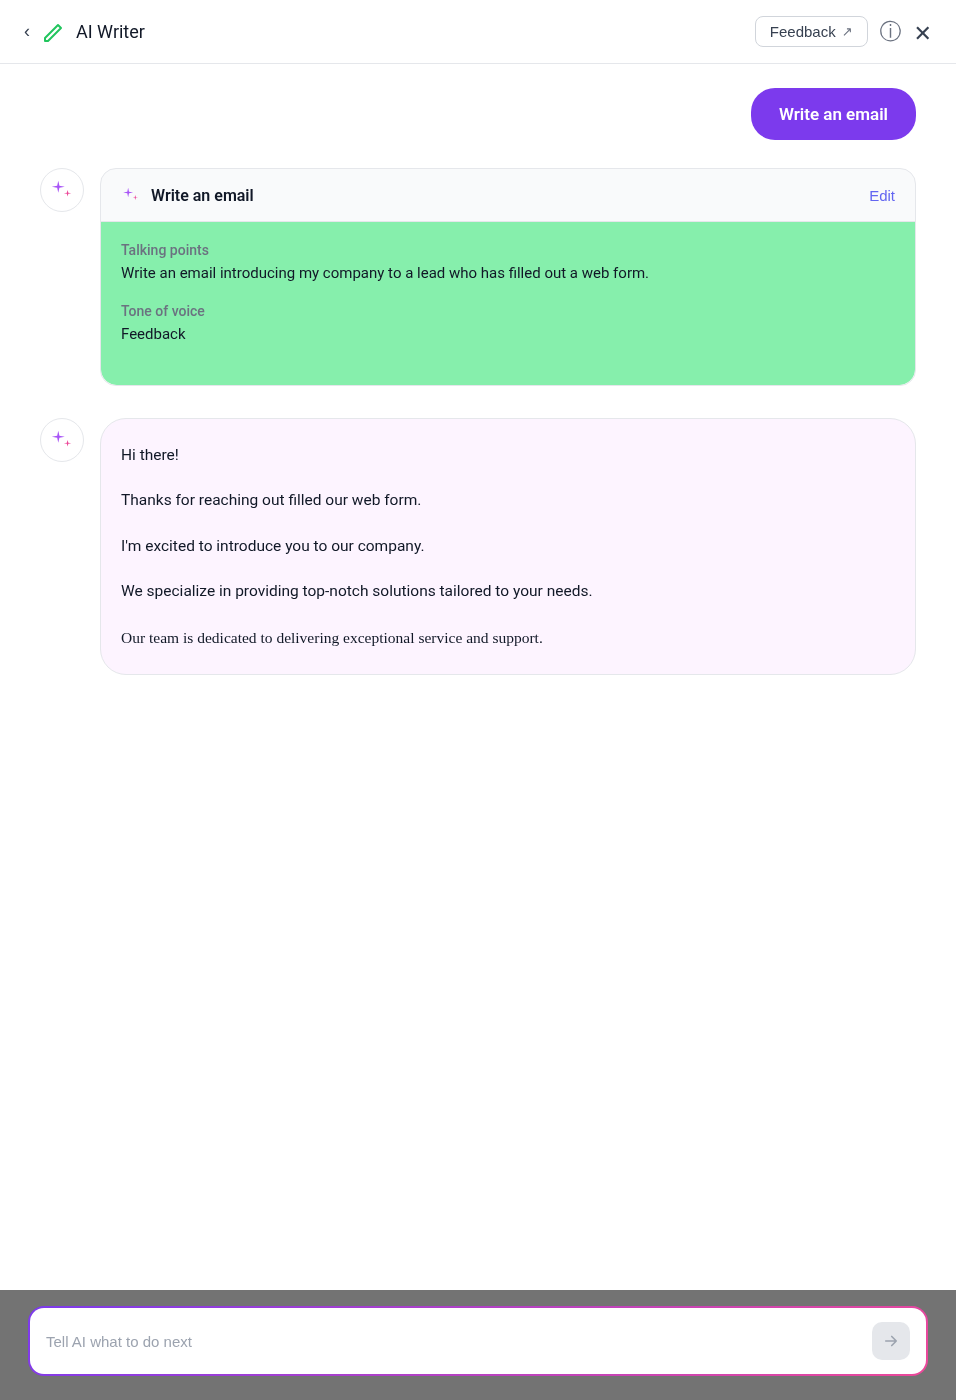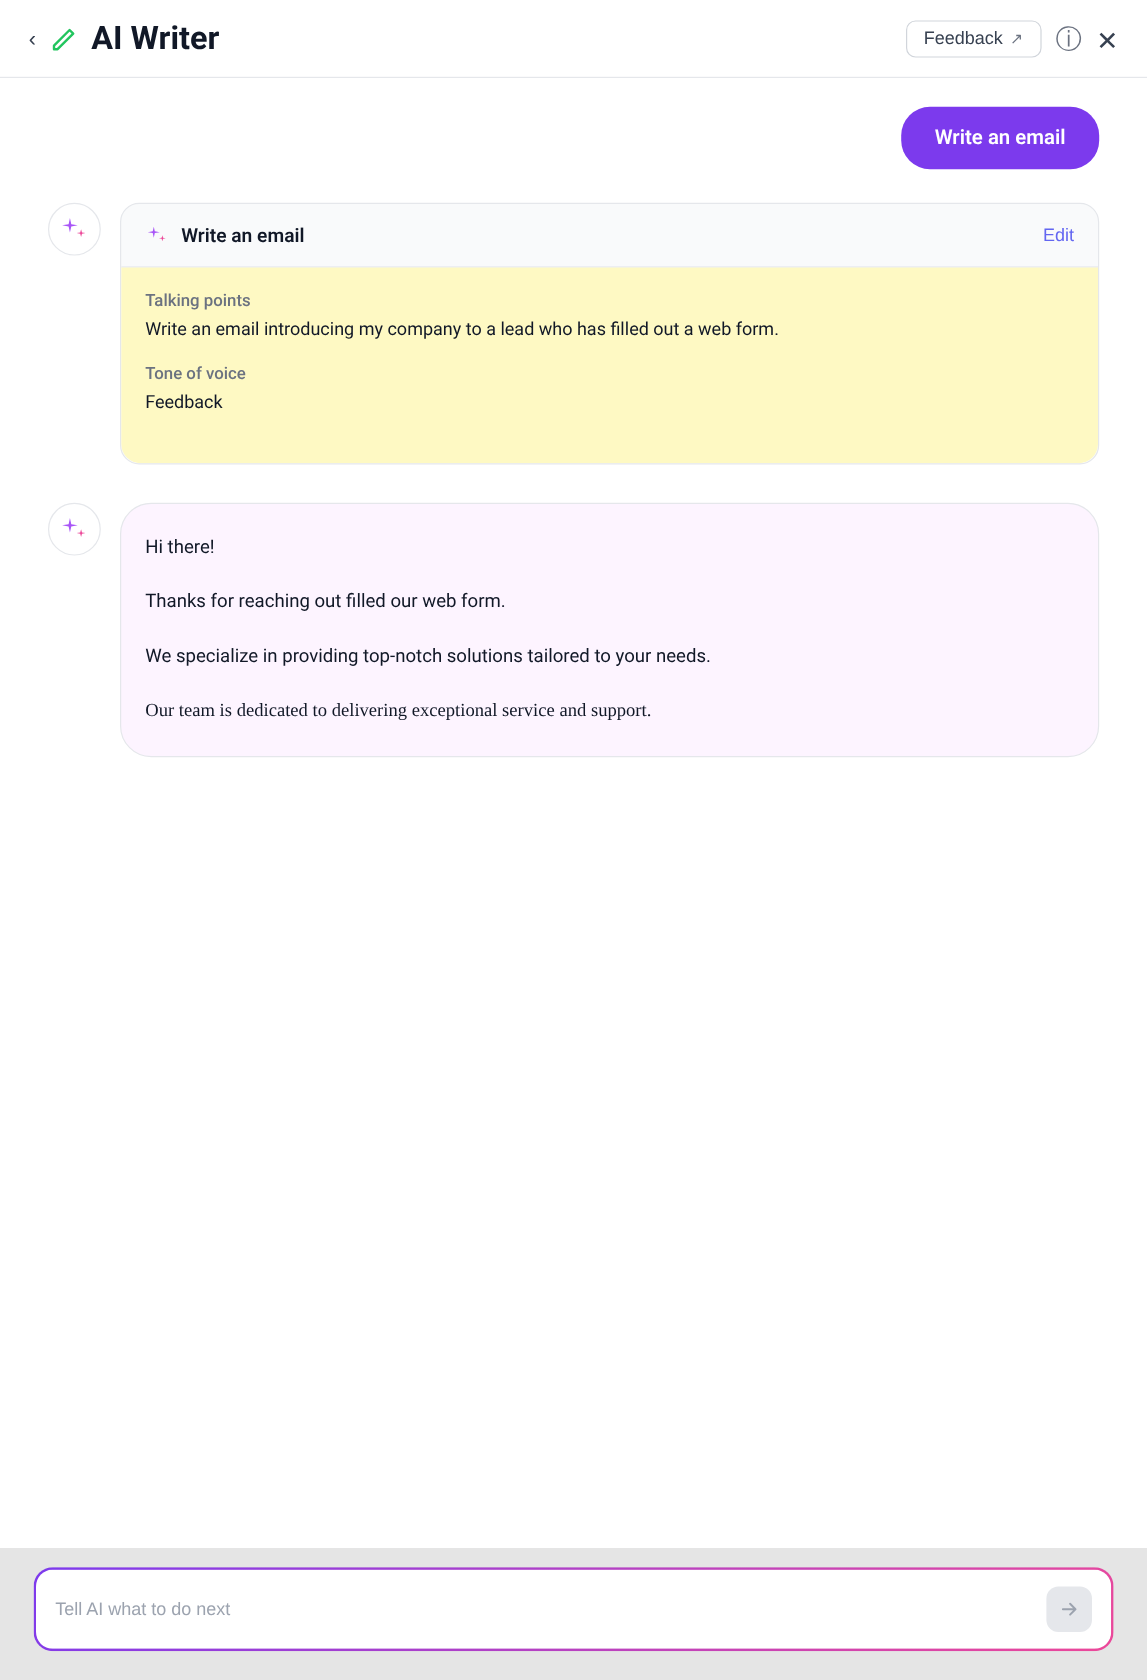--- a/index.html
+++ b/index.html
@@ -42,22 +42,22 @@
     }
 
     .pencil-icon {
       color: #22c55e;
       font-size: 20px;
       display: flex;
       align-items: center;
     }
 
     .header-title {
-      font-size: 27px;
-      font-weight: 700;
+      font-size: 18px;
+      font-weight: 400;
       color: #111827;
     }
 
     .header-right {
       display: flex;
       align-items: flex-end;
       gap: 12px;
     }
 
     .feedback-btn {
@@ -179,21 +179,21 @@
       color: #6366f1;
       font-size: 15px;
       font-weight: 500;
       cursor: pointer;
       background: none;
       border: none;
     }
 
     .ai-card-body {
       padding: 20px 20px;
-      background: #fef9c3;
+      background: #86efac;
       border-radius: 0 0 16px 16px;
     }
 
     .field-group {
       margin-bottom: 18px;
     }
 
     .field-label {
       font-size: 14px;
       color: #6b7280;
@@ -231,21 +231,21 @@
       font-family: Liberation Serif, serif;
     }
 
     
     .input-bar-wrapper {
       position: fixed;
       bottom: 0;
       left: 0;
       width: 956px;
       padding: 16px 28px 24px;
-      background: #e5e5e5;
+      background: #737373;
     }
 
     .input-bar-inner {
       border: 2px solid transparent;
       border-radius: 16px;
       background: linear-gradient(#fff, #fff) padding-box,
                   linear-gradient(135deg, #7c3aed, #ec4899) border-box;
       display: flex;
       align-items: center;
       padding: 14px 16px;
@@ -360,20 +360,21 @@
       <svg class="sparkle-multi" viewBox="0 0 28 28" fill="none" xmlns="http://www.w3.org/2000/svg">
         <path d="M10 4 L11.2 9.5 L17 10.5 L11.2 11.5 L10 17 L8.8 11.5 L3 10.5 L8.8 9.5 Z" fill="#a855f7"></path>
         <path d="M20 14 L20.8 17 L24 17.5 L20.8 18 L20 21 L19.2 18 L16 17.5 L19.2 17 Z" fill="#ec4899"></path>
       </svg>
     </div>
 
     <div class="response-card">
       <div class="response-text">
         <div class="response-para">Hi there!</div>
         <div class="response-para">Thanks for reaching out filled our web form.</div>
+        <div class="response-para">I'm excited to introduce you to our company.</div>
         <div class="response-para">We specialize in providing top-notch solutions tailored to your needs.</div>
         <div class="response-para">Our team is dedicated to delivering exceptional service and support.</div>
       </div>
     </div>
   </div>
 
   <div class="bottom-spacer"></div>
 </div>
 
 <div class="input-bar-wrapper">

